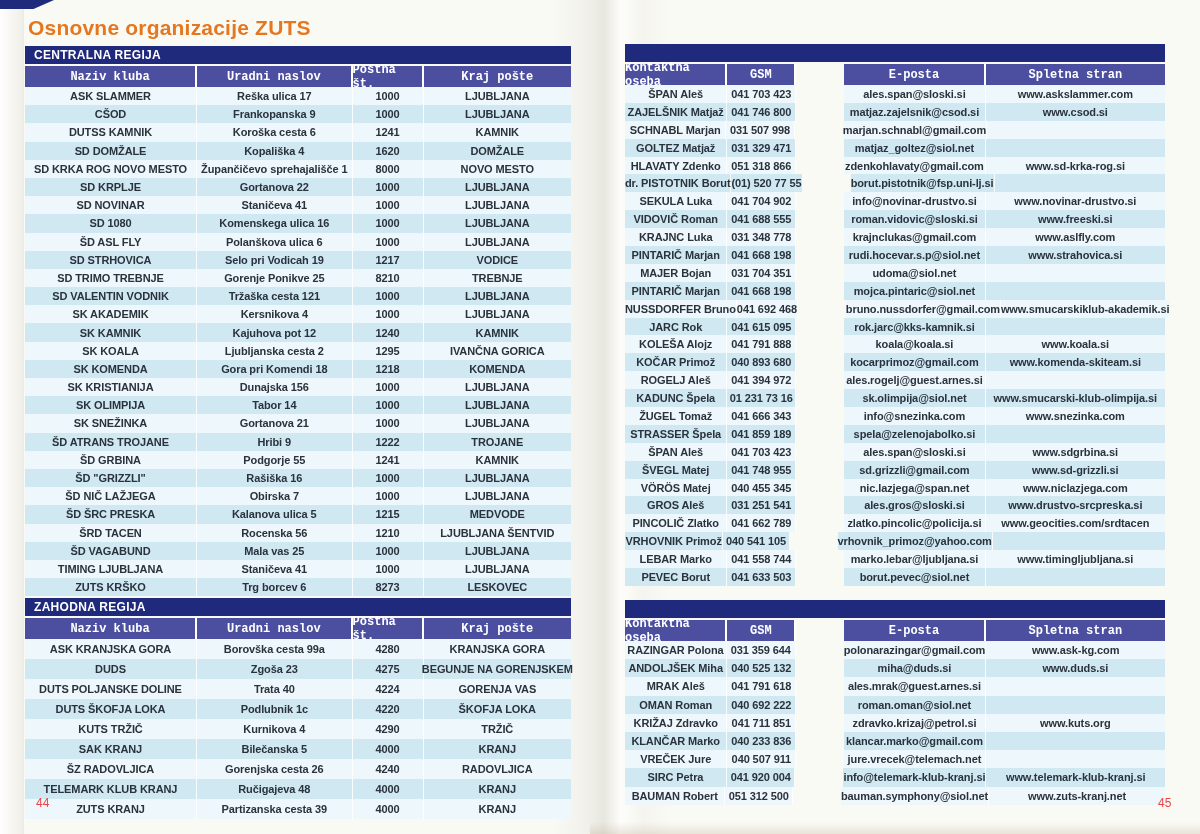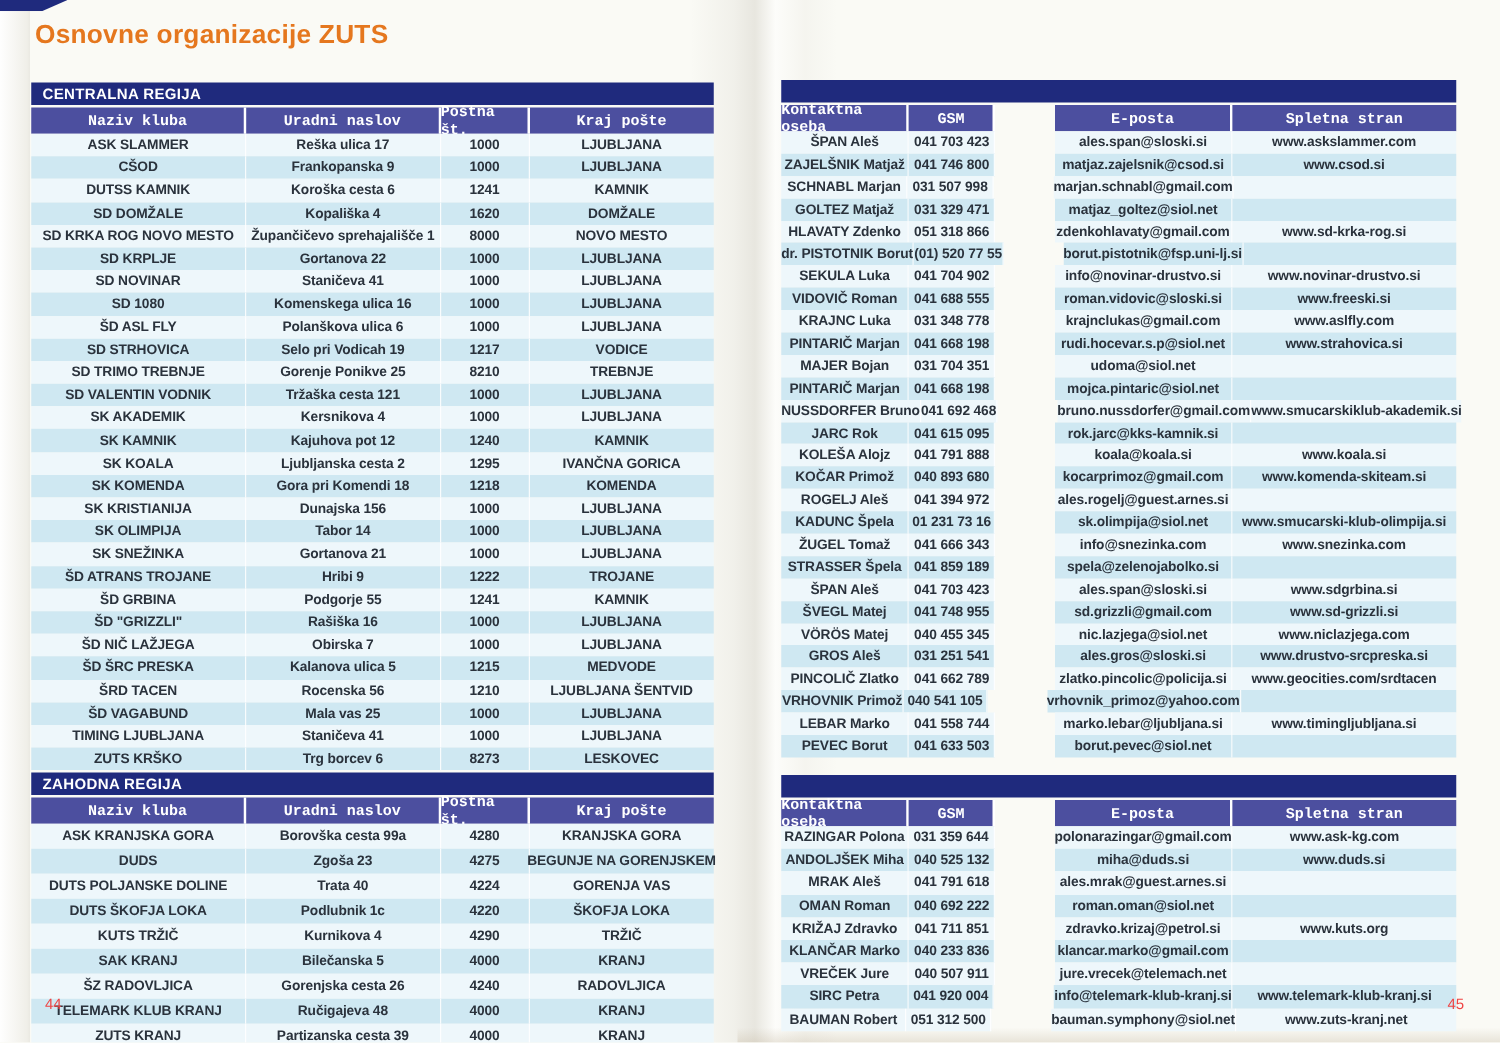--- a/index.html
+++ b/index.html
@@ -54,21 +54,20 @@
   #tbl-centralna{left:25px;top:46px;width:546px;}
   #tbl-zahodna{left:25px;top:598px;width:546px;}
   #tbl-contact-1{left:625px;top:44px;width:540px;}
   #tbl-contact-2{left:625px;top:600px;width:540px;}
 
   .section-bar{
     height:18px;background:var(--navy);
     display:flex;align-items:center;padding-left:9px;
     color:#fff;font-size:12px;font-weight:700;letter-spacing:0.3px;
     margin-bottom:2px;
-    margin-top:20px;
   }
   .thead{display:flex;height:21px;font-family:Liberation Mono, monospace;}
   .th{
     background:var(--indigo);color:#fff;
     font-size:12px;font-weight:700;
     display:flex;align-items:center;justify-content:center;
     border-right:2px solid #fff;
   }
   .th:last-child{border-right:none;}
   .tr{display:flex;}
@@ -490,21 +489,21 @@
         </div>
         <div class="tr even">
           <div class="td">ŠVEGL Matej</div>
           <div class="td">041 748 955</div>
           <div class="td">sd.grizzli@gmail.com</div>
           <div class="td">www.sd-grizzli.si</div>
         </div>
         <div class="tr odd">
           <div class="td">VÖRÖS Matej</div>
           <div class="td">040 455 345</div>
-          <div class="td">nic.lazjega@siol.net</div>
+          <div class="td">nic.lazjega@span.net</div>
           <div class="td">www.niclazjega.com</div>
         </div>
         <div class="tr even">
           <div class="td">GROS Aleš</div>
           <div class="td">031 251 541</div>
           <div class="td">ales.gros@sloski.si</div>
           <div class="td">www.drustvo-srcpreska.si</div>
         </div>
         <div class="tr odd">
           <div class="td">PINCOLIČ Zlatko</div>

